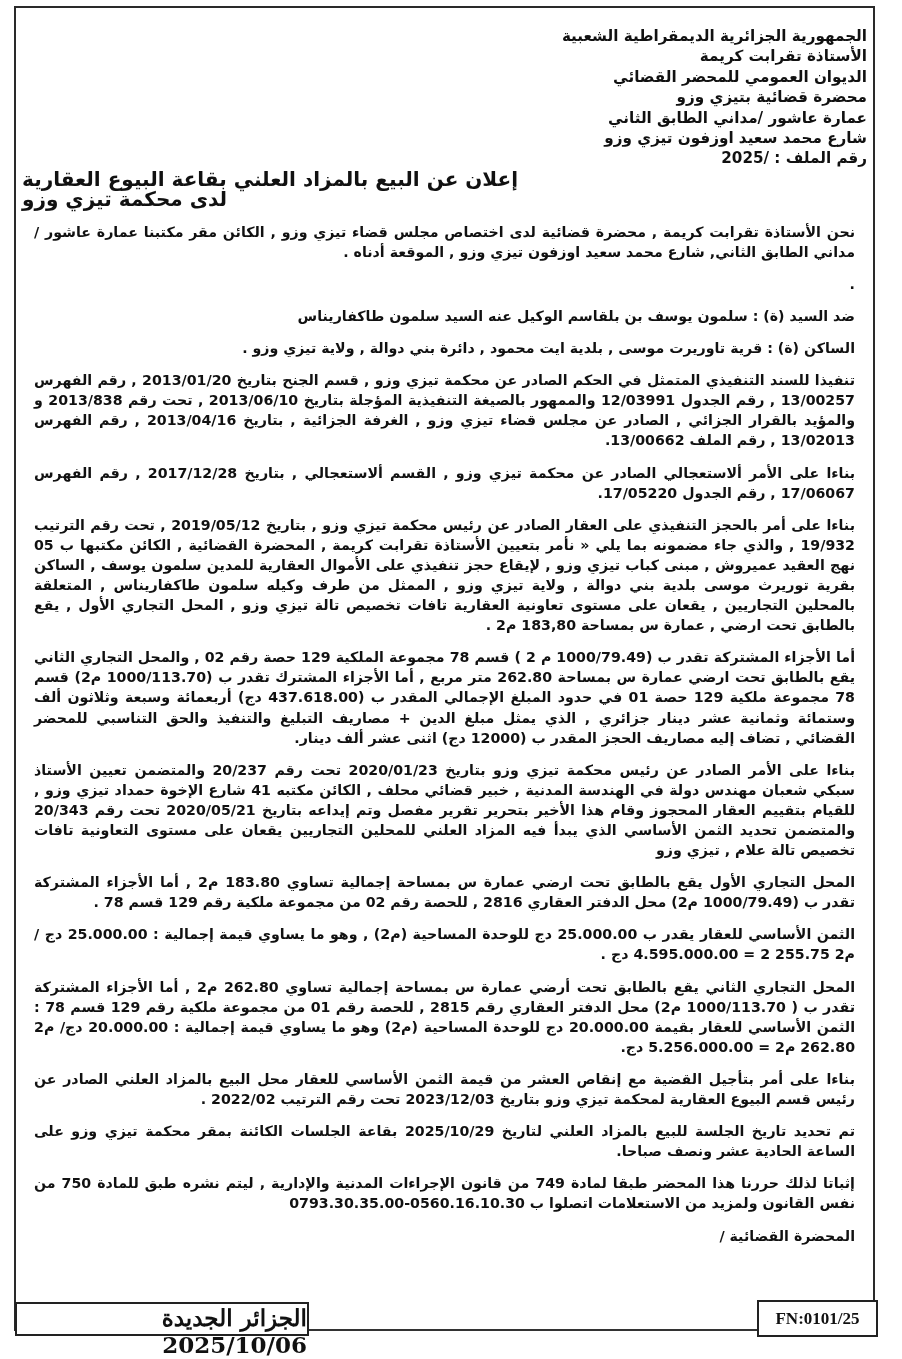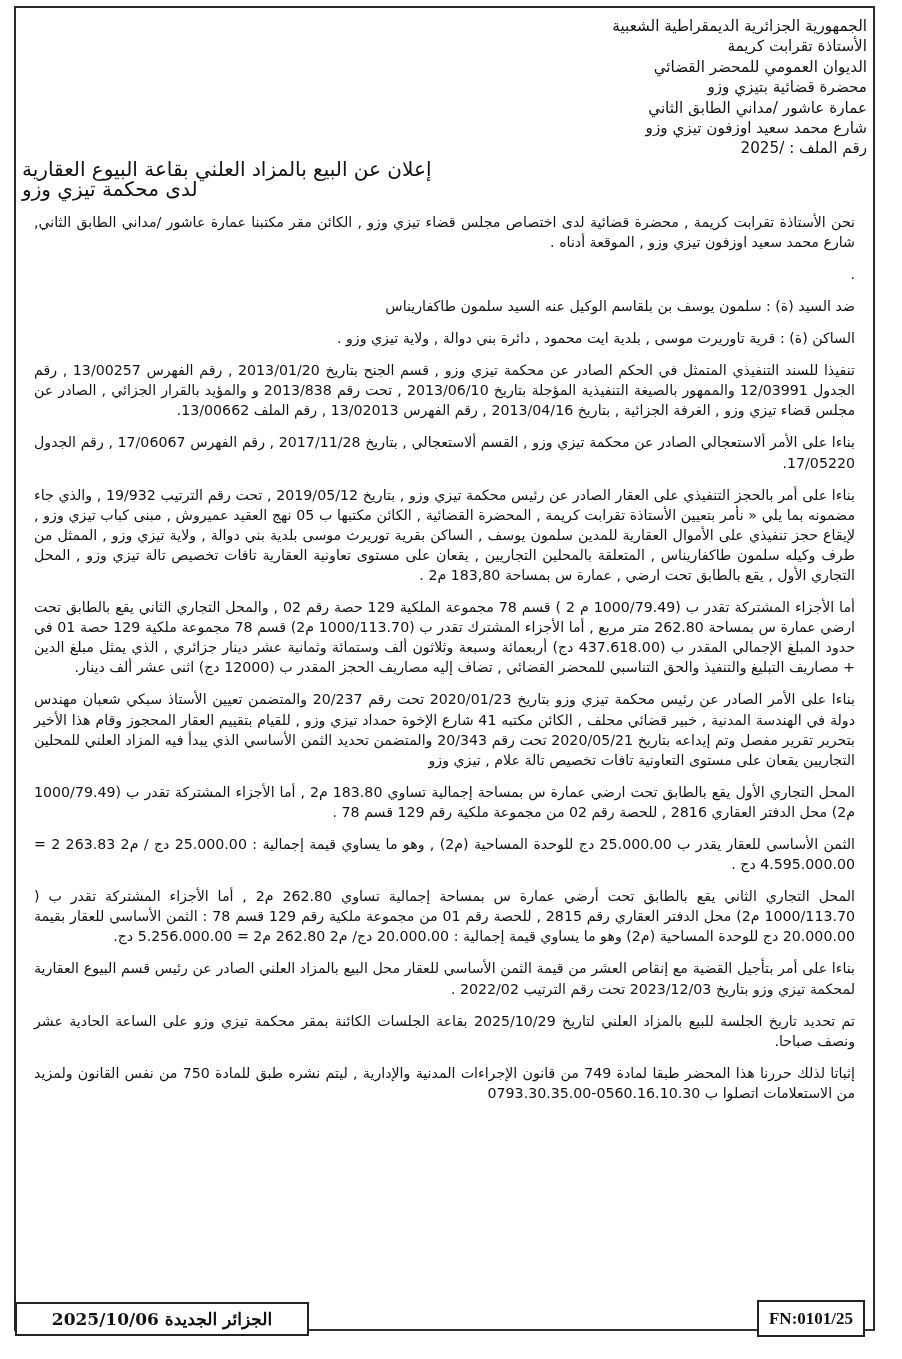--- a/index.html
+++ b/index.html
@@ -2,35 +2,35 @@
 <html><head>
   <meta charset="utf-8">
   <style>
     html, body { margin: 0; padding: 0; background: #ffffff; }
     body { width: 902px; height: 1359px; position: relative; overflow: hidden; font-family: "DejaVu Sans", sans-serif; color: #111; }
     .frame {
       position: absolute; left: 14px; top: 6px; width: 861px; height: 1325px;
       border: 2px solid #2a2a2a; border-bottom: 2px solid #333; box-sizing: border-box;
     }
     .content {
-      position: absolute; left: 22px; top: 16px; width: 845px;
-      direction: rtl; text-align: justify; font-weight: normal;
+      position: absolute; left: 22px; top: 26px; width: 845px;
+      direction: rtl; text-align: justify; font-weight: bold;
       font-size: 14.2px; line-height: 20.1px;
     }
     .header-line { display: block; text-align: right; font-size: 15.2px; line-height: 20.4px; }
     .title-line { display: block; text-align: left; font-size: 20px; line-height: 20.4px; }
     .para { display: block; text-align: justify; text-align-last: right; margin: 12px; }
     .footer-left {
       position: absolute; left: 15px; top: 1302px; width: 294px; height: 34px;
       border: 2px solid #222; box-sizing: border-box; background: #fff;
-      display: flex; align-items: center; justify-content: center;
-      font-family: "DejaVu Serif", serif; font-weight: bold; font-size: 17px; direction: rtl;
+      display: flex; align-items: flex-start; justify-content: center;
+      font-family: "DejaVu Serif", serif; font-weight: bold; font-size: 23px; direction: rtl;
     }
     .footer-right {
-      position: absolute; left: 757px; top: 1300px; width: 108px; height: 37px;
+      position: absolute; left: 757px; top: 1300px; width: 121px; height: 37px;
       border: 2px solid #222; box-sizing: border-box; background: #fff;
       display: flex; align-items: center; justify-content: center;
       font-family: "Liberation Serif", serif; font-weight: bold; font-size: 17px;
     }
   </style>
 </head>
 <body>
 
 <div class="frame"></div>
 
@@ -49,30 +49,31 @@
     <span class="title-line">إعلان عن البيع بالمزاد العلني بقاعة البيوع العقارية</span>
     <span class="title-line">لدى محكمة تيزي وزو</span>
   </div>
 
   <div>
     <p class="para">نحن الأستاذة تقرابت كريمة , محضرة قضائية لدى اختصاص مجلس قضاء تيزي وزو , الكائن مقر مكتبنا عمارة عاشور /مداني الطابق الثاني, شارع محمد سعيد اوزفون تيزي وزو , الموقعة أدناه .</p>
     <p class="para">.</p>
     <p class="para">ضد السيد (ة) : سلمون يوسف بن بلقاسم الوكيل عنه السيد سلمون طاكفاريناس</p>
     <p class="para">الساكن (ة) : قرية تاوريرت موسى , بلدية ايت محمود , دائرة بني دوالة , ولاية تيزي وزو .</p>
     <p class="para">تنفيذا للسند التنفيذي المتمثل في الحكم الصادر عن محكمة تيزي وزو , قسم الجنح بتاريخ 2013/01/20 , رقم الفهرس 13/00257 , رقم الجدول 12/03991 والممهور بالصيغة التنفيذية المؤجلة بتاريخ 2013/06/10 , تحت رقم 2013/838 و والمؤيد بالقرار الجزائي , الصادر عن مجلس قضاء تيزي وزو , الغرفة الجزائية , بتاريخ 2013/04/16 , رقم الفهرس 13/02013 , رقم الملف 13/00662.</p>
-    <p class="para">بناءا على الأمر ألاستعجالي الصادر عن محكمة تيزي وزو , القسم ألاستعجالي , بتاريخ 2017/11/28 , رقم الفهرس 17/06067 , رقم الجدول 17/05220.</p>
+    <p class="para">بناءا على الأمر ألاستعجالي الصادر عن محكمة تيزي وزو , القسم ألاستعجالي , بتاريخ 2017/12/28 , رقم الفهرس 17/06067 , رقم الجدول 17/05220.</p>
     <p class="para">بناءا على أمر بالحجز التنفيذي على العقار الصادر عن رئيس محكمة تيزي وزو , بتاريخ 2019/05/12 , تحت رقم الترتيب 19/932 , والذي جاء مضمونه بما يلي « نأمر بتعيين الأستاذة تقرابت كريمة , المحضرة القضائية , الكائن مكتبها ب 05 نهج العقيد عميروش , مبنى كباب تيزي وزو , لإيقاع حجز تنفيذي على الأموال العقارية للمدين سلمون يوسف , الساكن بقرية توريرث موسى بلدية بني دوالة , ولاية تيزي وزو , الممثل من طرف وكيله سلمون طاكفاريناس , المتعلقة بالمحلين التجاريين , يقعان على مستوى تعاونية العقارية تافات تخصيص تالة تيزي وزو , المحل التجاري الأول , يقع بالطابق تحت ارضي , عمارة س بمساحة 183,80 م2 .</p>
     <p class="para">أما الأجزاء المشتركة تقدر ب (1000/79.49 م 2 ) قسم 78 مجموعة الملكية 129 حصة رقم 02 , والمحل التجاري الثاني يقع بالطابق تحت ارضي عمارة س بمساحة 262.80  متر مربع , أما الأجزاء المشترك تقدر ب (1000/113.70 م2) قسم 78 مجموعة ملكية 129 حصة 01 في حدود المبلغ الإجمالي المقدر ب (437.618.00 دج) أربعمائة وسبعة وثلاثون ألف وستمائة وثمانية عشر دينار جزائري , الذي يمثل مبلغ الدين + مصاريف التبليغ والتنفيذ والحق التناسبي للمحضر القضائي , تضاف إليه مصاريف الحجز المقدر ب (12000 دج) اثنى عشر ألف دينار.</p>
     <p class="para">بناءا على الأمر الصادر عن رئيس محكمة تيزي وزو بتاريخ 2020/01/23 تحت رقم 20/237 والمتضمن تعيين الأستاذ سبكي شعبان مهندس دولة في الهندسة المدنية , خبير قضائي محلف , الكائن مكتبه 41 شارع الإخوة حمداد تيزي وزو , للقيام بتقييم العقار المحجوز وقام هذا الأخير بتحرير تقرير مفصل وتم إيداعه بتاريخ 2020/05/21 تحت رقم 20/343 والمتضمن تحديد الثمن الأساسي الذي يبدأ فيه المزاد العلني للمحلين التجاريين يقعان على مستوى التعاونية تافات تخصيص تالة علام , تيزي وزو</p>
     <p class="para">المحل التجاري الأول يقع بالطابق تحت ارضي عمارة س بمساحة إجمالية تساوي 183.80 م2 , أما الأجزاء المشتركة تقدر ب (1000/79.49 م2) محل الدفتر العقاري 2816 , للحصة رقم 02 من مجموعة ملكية رقم 129 قسم 78 .</p>
-    <p class="para">الثمن الأساسي للعقار يقدر ب 25.000.00  دج للوحدة المساحية (م2) , وهو ما يساوي قيمة إجمالية : 25.000.00 دج / م2 263.83 2 = 4.595.000.00 دج .</p>
+    <p class="para">الثمن الأساسي للعقار يقدر ب 25.000.00  دج للوحدة المساحية (م2) , وهو ما يساوي قيمة إجمالية : 25.000.00 دج / م2 255.75 2 = 4.595.000.00 دج .</p>
     <p class="para">المحل التجاري الثاني يقع بالطابق تحت أرضي عمارة س بمساحة إجمالية تساوي 262.80  م2 , أما الأجزاء المشتركة تقدر ب ( 1000/113.70 م2) محل الدفتر العقاري رقم 2815 , للحصة رقم 01 من مجموعة ملكية رقم 129 قسم 78 : الثمن الأساسي للعقار بقيمة 20.000.00 دج للوحدة المساحية (م2) وهو ما يساوي قيمة إجمالية : 20.000.00 دج/ م2 262.80 م2 = 5.256.000.00 دج.</p>
     <p class="para">بناءا على أمر بتأجيل القضية مع إنقاص العشر من قيمة الثمن الأساسي للعقار محل البيع بالمزاد العلني الصادر عن رئيس قسم البيوع العقارية لمحكمة تيزي وزو بتاريخ 2023/12/03 تحت رقم الترتيب 2022/02 .</p>
     <p class="para">تم تحديد تاريخ الجلسة للبيع بالمزاد العلني لتاريخ 2025/10/29 بقاعة الجلسات الكائنة بمقر محكمة تيزي وزو على الساعة الحادية عشر ونصف صباحا.</p>
     <p class="para">إثباتا لذلك حررنا هذا المحضر طبقا لمادة 749 من قانون الإجراءات المدنية والإدارية , ليتم نشره طبق للمادة 750 من نفس القانون ولمزيد من الاستعلامات اتصلوا ب  0560.16.10.30-0793.30.35.00</p>
+    <p class="para">المحضرة القضائية /</p>
   </div>
 </div>
 
 <div class="footer-left">
   <span>الجزائر الجديدة 2025/10/06</span>
 </div>
 <div class="footer-right">
   <span>FN:0101/25</span>
 </div>
 

